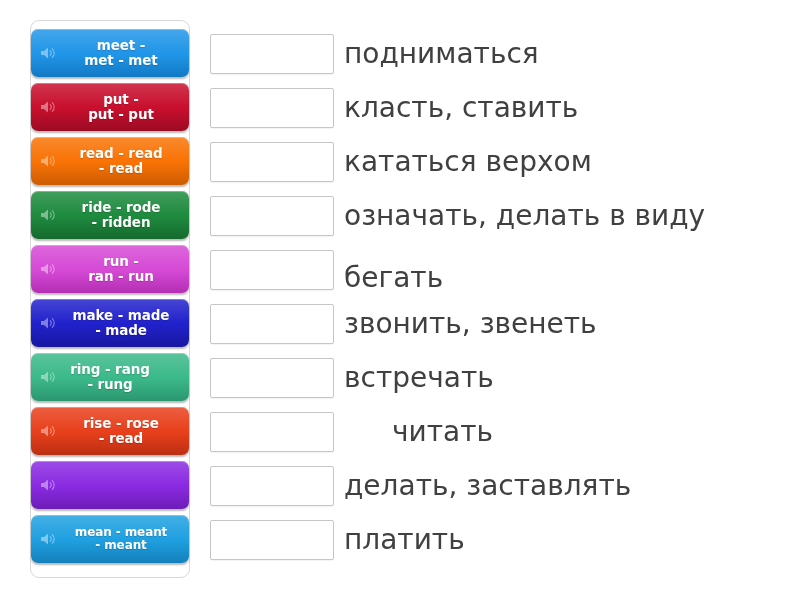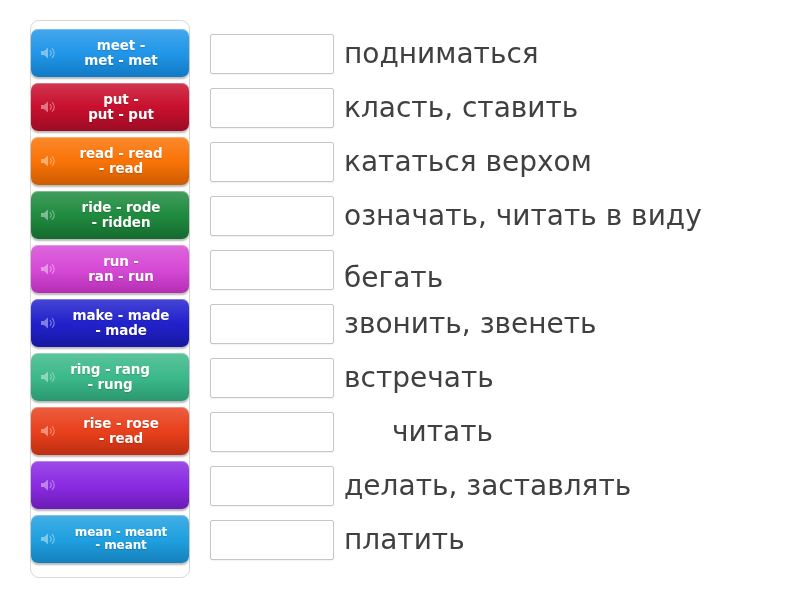--- a/index.html
+++ b/index.html
@@ -243,21 +243,21 @@
       <div class="drop-box" style="top: 358px;"></div>
       <div class="drop-box" style="top: 412px;"></div>
       <div class="drop-box" style="top: 466px;"></div>
       <div class="drop-box" style="top: 520px;"></div>
     </div>
 
   <div id="answer-layer">
       <div class="answer-text" style="top: 34px;">подниматься</div>
       <div class="answer-text" style="top: 88px;">класть, ставить</div>
       <div class="answer-text" style="top: 142px;">кататься верхом</div>
-      <div class="answer-text" style="top: 196px;">означать, читать в виду</div>
+      <div class="answer-text" style="top: 196px;">означать, делать в виду</div>
       <div class="answer-text" style="top: 250px; margin-top: 8px;">бегать</div>
       <div class="answer-text" style="top: 304px;">звонить, звенеть</div>
       <div class="answer-text" style="top: 358px;">встречать</div>
       <div class="answer-text" style="top: 412px; margin-left: 48px;">читать</div>
       <div class="answer-text" style="top: 466px;">делать, заставлять</div>
       <div class="answer-text" style="top: 520px;">платить</div>
     </div>
 
 </div>
 

